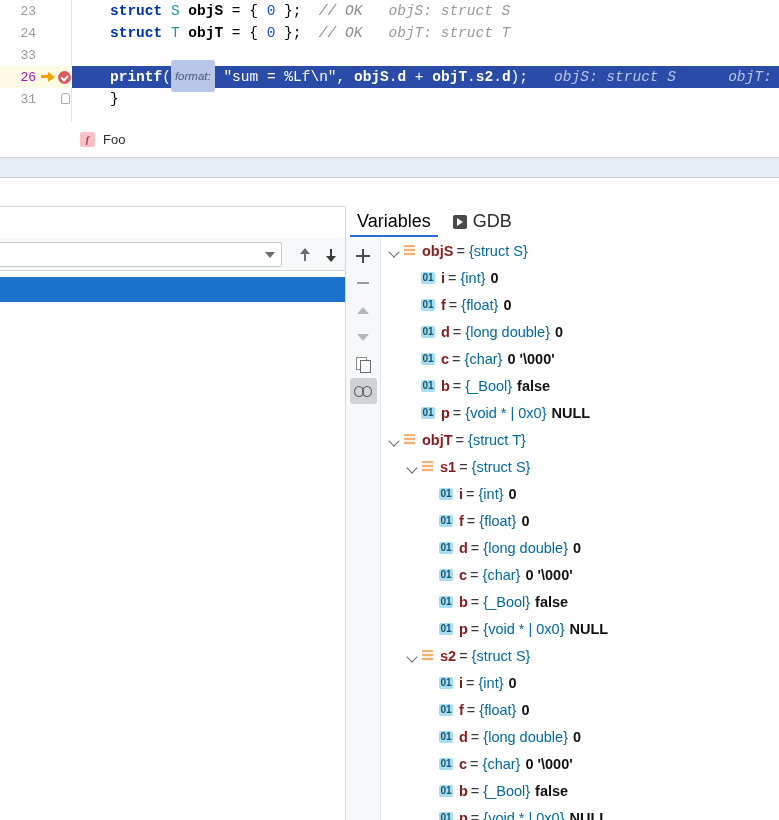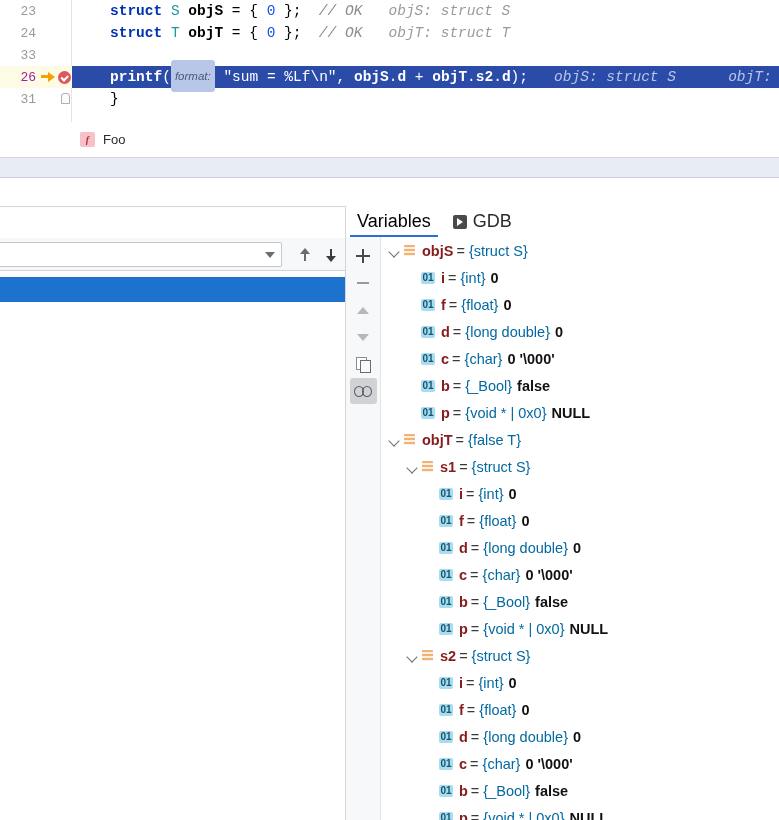--- a/index.html
+++ b/index.html
@@ -437,21 +437,21 @@
             <span class="v-name">p</span>
             <span class="v-eq">=</span>
             <span class="v-type">{void * | 0x0}</span>
             <span class="v-val">NULL</span>
           </div>
           <div class="vrow" style="padding-left: 6px;">
             <span class="twisty open"></span>
             <span class="ic-struct"></span>
             <span class="v-name">objT</span>
             <span class="v-eq">=</span>
-            <span class="v-type">{false T}</span>
+            <span class="v-type">{struct T}</span>
           </div>
           <div class="vrow" style="padding-left: 24px;">
             <span class="twisty open"></span>
             <span class="ic-struct"></span>
             <span class="v-name">s1</span>
             <span class="v-eq">=</span>
             <span class="v-type">{struct S}</span>
           </div>
           <div class="vrow" style="padding-left: 42px;">
             <span class="twisty none"></span>

